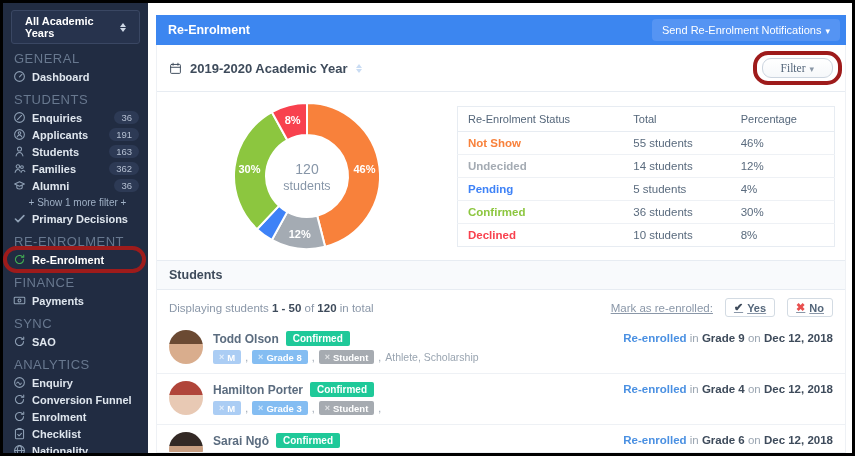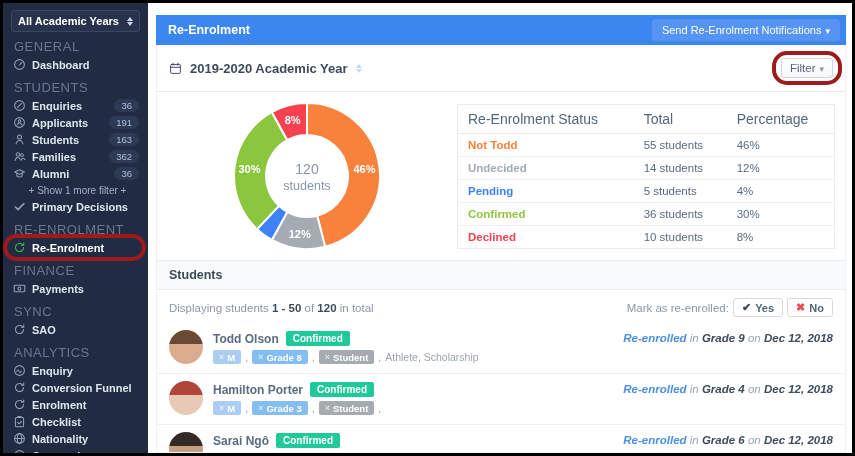--- a/index.html
+++ b/index.html
@@ -1,21 +1,21 @@
 <!DOCTYPE html>
 <html style="--accent-blue: #3C86F0; --link-blue: #4A90E2; --confirmed-green: #1FC999; --annotation-red: #9E1B1B; --sidebar-bg: #212C42;"><head>
 <meta charset="utf-8">
 <style>
   * { margin:0; padding:0; box-sizing:border-box; }
   html,body { width:855px; height:456px; background:#fff; font-family:"Liberation Sans", sans-serif; }
   #frame { width:855px; height:456px; border:3px solid #000; display:flex; overflow:hidden; background:#fff; }
 
   
   .sidebar { width:145px; min-width:145px; background:var(--sidebar-bg); color:#dfe6ee; overflow:hidden; padding-top:7px; }
-  .year-select { margin:0 8px 6px 8px; padding:4px 6px; border:1px solid #3a4763; border-radius:3px;
+  .year-select { margin:0 8px 6px 8px; padding:4px 13px; border:1px solid #3a4763; border-radius:3px;
     background:#27334d; display:flex; align-items:center; cursor:pointer; }
   .year-select .ys-label { font-size:11px; font-weight:bold; color:#fff; flex:1; }
   .updown { display:flex; flex-direction:column; gap:1px; }
   .updown i { display:block; width:0; height:0; border-left:3.5px solid transparent; border-right:3.5px solid transparent; }
   .updown .up { border-bottom:4px solid #cfd8e6; }
   .updown .dn { border-top:4px solid #cfd8e6; }
   .sb-section { font-size:13px; letter-spacing:.5px; color:#68788f; margin:7px 11px 2px 11px; text-transform:uppercase; }
   .sb-item { display:flex; align-items:center; gap:6px; padding:2px 9px 2px 10px; font-size:11px; font-weight:bold; color:#dfe6ee; position:relative; cursor:pointer; }
   .sb-item .sb-icon { color:#8fa0b5; display:inline-flex; }
   .sb-item.active { color:#fff; }
@@ -34,63 +34,63 @@
   .bb-btn .caret { font-size:9px; margin-left:4px; }
 
   .panel { border:1px solid #eef1f5; border-top:none; flex:1; display:flex; flex-direction:column; overflow:hidden; }
   .year-row { display:flex; align-items:center; padding:13px 12px; border-bottom:1px solid #e7ecf2; }
   .cal-icon { color:#3e4b5b; display:inline-flex; margin-right:8px; }
   .year-text { font-size:13px; color:#3e4b5b; font-weight:bold; }
   .year-row .updown { margin-left:8px; }
   .year-row .updown .up { border-bottom-color:#c9dcf3; }
   .year-row .updown .dn { border-top-color:#c9dcf3; }
   .filter-wrap { margin-left:auto; position:relative; }
-  .filter-btn { background:linear-gradient(#fff,#f6f8fa); border:1px solid #ccd5df; border-radius:3px; color:#54667a;
-    font-size:11.5px; font-family:Liberation Sans, sans-serif; padding:3px 8px; cursor:pointer; }
+  .filter-btn { background:linear-gradient(#fff,#f6f8fa); border:1px solid #ccd5df; border-radius:9px; color:#54667a;
+    font-size:11.5px; font-family:Liberation Serif, serif; padding:3px 18px; cursor:pointer; }
   .filter-btn .caret { font-size:9px; color:#8a97a6; margin-left:4px; }
   .filter-ring { left:-9px; right:-9px; top:-7px; bottom:-7px; }
 
   .chart-section { display:flex; align-items:center; padding:6px 6px 6px 0; }
   .donut-wrap { width:300px; display:flex; justify-content:center; align-items:center; }
   .donut-label { fill:#fff; font-size:11px; font-weight:bold; font-family:"Liberation Sans", sans-serif; }
   .donut-center-num { fill:#8796a8; font-size:14px; font-family:"Liberation Sans", sans-serif; }
   .donut-center-cap { fill:#8796a8; font-size:12.5px; font-family:"Liberation Sans", sans-serif; }
 
   .status-table-wrap { flex:1; margin-right:4px; }
   table.status-table { width:100%; border-collapse:collapse; border:1px solid #e7ecf2; }
-  .status-table th { text-align:left; font-size:14px; font-weight:normal; color:#54667a; padding:6px 10px; border-bottom:1px solid #e7ecf2; }
+  .status-table th { text-align:left; font-size:11px; font-weight:normal; color:#54667a; padding:6px 10px; border-bottom:1px solid #e7ecf2; }
   .status-table td { font-size:11.5px; color:#5a6b7e; padding:5px 10px; border-bottom:1px solid #eef1f5; }
   .status-table tr:last-child td { border-bottom:none;margin-top:20px; }
   .status-name { font-weight:bold; }
 
   .students-header { background:#f8fafc; border-top:1px solid #e7ecf2; border-bottom:1px solid #e7ecf2; padding:7px 12px;
     font-size:12.5px; font-weight:bold; color:#3e4b5b; }
   .pager-row { display:flex; align-items:center; padding:8px 12px 6px 12px; font-size:11.5px; color:#8a97a8; }
   .pager-row b { color:#3e4b5b; }
-  .mark-wrap { margin-left:auto; display:flex; align-items:center; gap:4px; }
+  .mark-wrap { margin-left:auto; display:flex; align-items:center; gap:12px;text-decoration:underline; }
   .mark-btn { background:#fff; border:1px solid #d3dbe3; border-radius:3px; padding:2px 8px; font-size:11px; font-weight:bold;
     color:#54667a; font-family:inherit; cursor:pointer; display:inline-flex; align-items:center; gap:4px; }
   .mark-btn .x-glyph { color:#e8504f; }
   .mark-btn .check-glyph { color:#3e4b5b; }
 
   .student-rows { flex:1; overflow:hidden; }
   .student-row { display:flex; padding:7px 12px 9px 12px; border-top:1px solid #eef1f5; }
   .student-row:first-child { border-top:none; }
   .avatar { width:34px; height:34px; border-radius:50%; margin-right:10px; flex:none; }
   .st-mid { flex:1; padding-top:1px; }
   .st-name-line { display:flex; align-items:center; gap:7px; }
   .st-name { font-size:12px; font-weight:bold; color:#5b6c7f; cursor:pointer; }
   .st-status { background:var(--confirmed-green); color:#fff; font-size:10px; font-weight:bold; border-radius:2px; padding:2px 7px; }
   .st-tags { margin-top:4px; display:flex; align-items:center; gap:4px; font-size:10.5px; color:#9aa5b1; }
   .tag { color:#fff; font-size:9.5px; font-weight:bold; border-radius:2px; padding:1.5px 6px; display:inline-flex; align-items:center; gap:3px; }
   .tag .tag-x { opacity:.65; font-size:9px; }
   .tag-male { background:#abcdf4; }
   .tag-grade { background:#84bdf2; }
   .tag-student { background:#a6abb1; }
-  .st-right { font-size:11.5px; color:#9aa5b1; padding-top:2px; white-space:nowrap;font-style:italic; }
+  .st-right { font-size:11.5px; color:#9aa5b1; padding-top:2px; white-space:nowrap; }
   .st-right .re-link { color:var(--link-blue); font-weight:bold; cursor:pointer; }
   .st-right b { color:#3e4b5b; }
 </style>
 </head>
 <body>
 
 <div id="frame">
 
   <div class="sidebar">
     <div class="year-select">
@@ -319,21 +319,21 @@
           <table class="status-table">
             <thead>
                 <tr id="status-head">
                   <th>Re-Enrolment Status</th>
                   <th>Total</th>
                   <th>Percentage</th>
                 </tr>
               </thead>
             <tbody id="status-body">
                 <tr>
-                  <td><span class="status-name" style="color: rgb(248, 129, 59);">Not Todd</span></td>
+                  <td><span class="status-name" style="color: rgb(248, 129, 59);">Not Show</span></td>
                   <td>55 students</td>
                   <td>46%</td>
                 </tr>
                 <tr>
                   <td><span class="status-name" style="color: rgb(164, 171, 179);">Undecided</span></td>
                   <td>14 students</td>
                   <td>12%</td>
                 </tr>
                 <tr>
                   <td><span class="status-name" style="color: rgb(62, 130, 247);">Pending</span></td>

